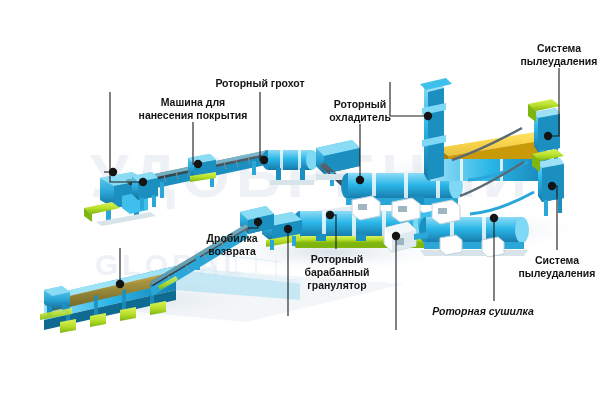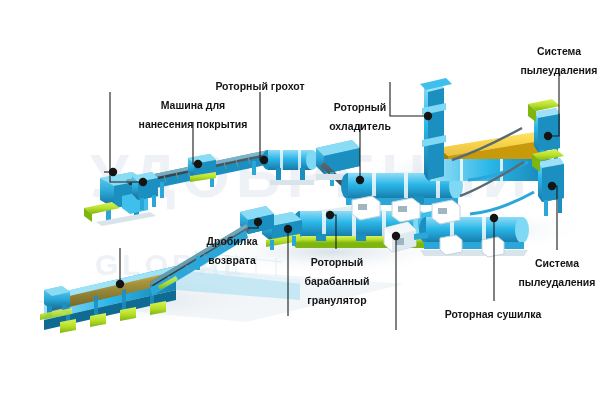--- a/index.html
+++ b/index.html
@@ -38,21 +38,21 @@
     font-size:30px; font-weight:bold;
     color:rgba(120,150,175,0.13);
     letter-spacing:4px; white-space:nowrap;
     z-index:2; pointer-events:none;
   }
 
   
   .label {
     position:absolute; z-index:30;
     font-size:10.5px; font-weight:bold; color:#141414;
-    line-height:19px; text-align:center;
+    line-height:13px; text-align:center;
     white-space:pre-line;
   }
 
   
   svg.layer { position:absolute; inset:0; width:600px; height:400px; }
   #machines { z-index:10; }
   #leaders  { z-index:20; }
 </style>
 </head>
 <body>
@@ -437,16 +437,16 @@
     <div class="label" style="left: 212px; top: 77px; width: 96px;">Роторный грохот</div>
     <div class="label" style="left: 322px; top: 98px; width: 76px;">Роторный
 охладитель</div>
     <div class="label" style="left: 518px; top: 42px; width: 82px;">Система
 пылеудаления</div>
     <div class="label" style="left: 198px; top: 232px; width: 68px;">Дробилка
 возврата</div>
     <div class="label" style="left: 300px; top: 253px; width: 74px;">Роторный
 барабанный
 гранулятор</div>
-    <div class="label" style="left: 438px; top: 305px; width: 110px;">Роторная сушилка</div>
+    <div class="label" style="left: 428px; top: 305px; width: 110px; font-style: italic;">Роторная сушилка</div>
     <div class="label" style="left: 516px; top: 254px; width: 82px;">Система
 пылеудаления</div>
   </div>
 
 </body></html>

